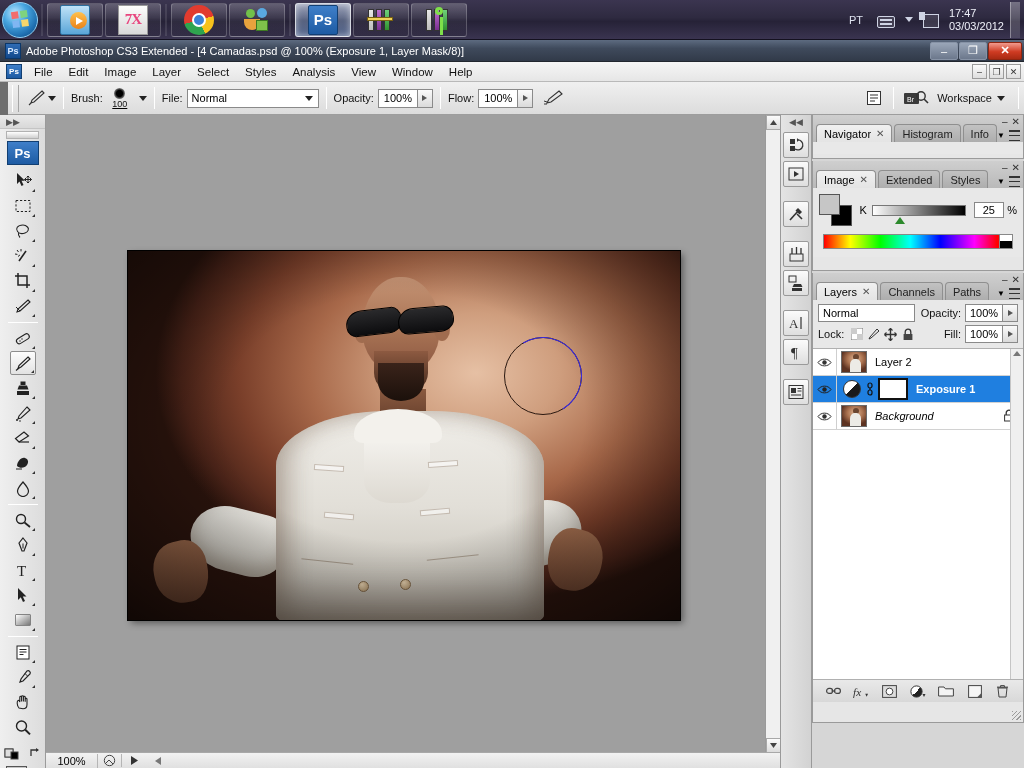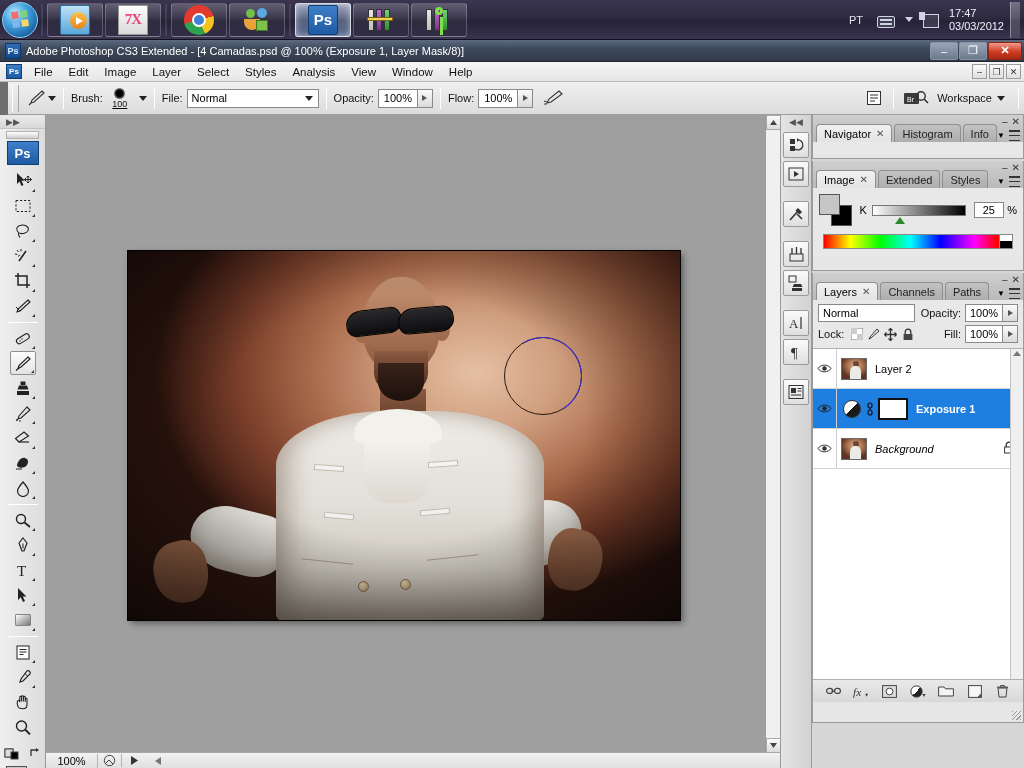--- a/index.html
+++ b/index.html
@@ -285,21 +285,21 @@
   .spectrum .wb2{position:absolute;right:0;top:0;width:13px;height:100%;
      background:linear-gradient(to bottom,#fff 0 50%,#000 50% 100%);border-left:1px solid #888;}
 
   
   #layers-ctl{padding:4px 5px 2px 5px;}
   .lrow{display:flex;align-items:center;margin-bottom:3px;}
   .blend{flex:1;height:18px;border:1px solid #888;background:#fff;display:flex;align-items:center;padding:0 2px 0 4px;font-size:11px;}
   .lock-row{display:flex;align-items:center;font-size:11px;}
   .lock-ico{width:17px;height:16px;display:flex;align-items:center;justify-content:center;}
   .layers-list{background:#fff;border-top:1px solid #b0b0b0;border-bottom:1px solid #b0b0b0;position:relative;}
-  .layer{height:40px;display:flex;align-items:center;border-bottom:1px solid #d2d2d2;position:relative;}
+  .layer{height:27px;display:flex;align-items:center;border-bottom:1px solid #d2d2d2;position:relative;}
   .layer.sel{background:#1f7fe0;color:#fff;}
   .eye-cell{width:24px;height:100%;display:flex;align-items:center;justify-content:center;border-right:1px solid #cfcfcf;}
   .thumb{width:26px;height:22px;margin-left:4px;border:1px solid #6a6a6a;overflow:hidden;position:relative;background:#8a5a3a;}
   .thumb .mini{position:absolute;inset:0;
      background:radial-gradient(ellipse 60% 60% at 55% 35%,#e2b896,#a9714f 55%,#5d3322 100%);}
   .thumb .mini:after{content:"";position:absolute;left:8px;top:7px;width:11px;height:14px;background:#ecebe6;border-radius:40% 40% 10% 10%;}
   .thumb .mini:before{content:"";position:absolute;left:11px;top:2px;width:6px;height:6px;border-radius:50%;background:#6b4630;}
   .mask-thumb{width:30px;height:22px;border:2px solid #111;background:#fff;margin-left:3px;}
   .adj-ico{width:18px;height:18px;border-radius:50%;margin-left:6px;
      background:linear-gradient(135deg,#fff 0 50%,#1a1a1a 50% 100%);border:1px solid #333;}

